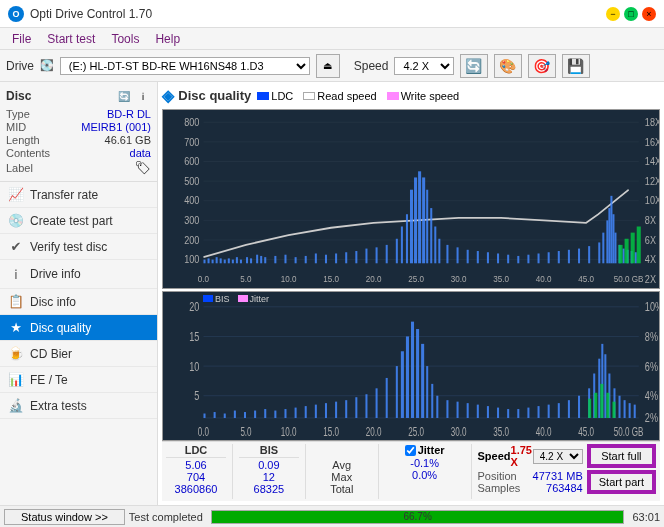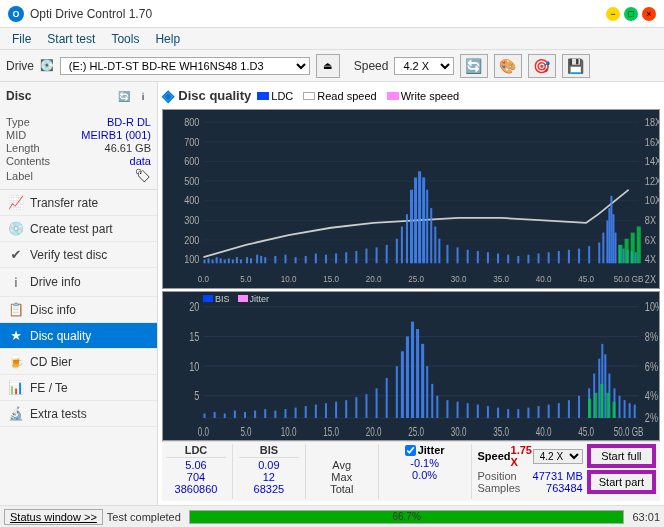--- a/index.html
+++ b/index.html
@@ -10,38 +10,38 @@
     .titlebar-left { display: flex; align-items: center; gap: 6px; font-size: 12px; color: #333; }
     .titlebar-icon { width: 16px; height: 16px; background: #0078d7; border-radius: 50%; display: flex; align-items: center; justify-content: center; color: white; font-size: 9px; font-weight: bold; }
     .titlebar-controls { display: flex; gap: 4px; }
     .titlebar-btn { width: 14px; height: 14px; border-radius: 50%; border: none; cursor: pointer; font-size: 9px; display: flex; align-items: center; justify-content: center; }
     .titlebar-btn.min { background: #ffd600; }
     .titlebar-btn.max { background: #00c851; }
     .titlebar-btn.close { background: #ff3d00; }
 
     
     .menubar { background: #f5f5f5; display: flex; align-items: center; padding: 2px 4px; border-bottom: 1px solid #ddd; height: 22px; }
-    .menu-item { padding: 2px 8px; cursor: pointer; font-size: 12px; color: #0c4a6e; }
+    .menu-item { padding: 2px 8px; cursor: pointer; font-size: 12px; color: #701a75; }
 
     
     .drivebar { background: #f5f5f5; display: flex; align-items: center; padding: 3px 6px; border-bottom: 1px solid #ddd; height: 32px; gap: 6px; }
     .drive-label { font-size: 12px; font-weight: normal; color: #333; }
     .drive-select { font-size: 11px; border: 1px solid #aaa; padding: 1px 4px; background: white; flex: 1; max-width: 250px; }
     .drive-btn { width: 24px; height: 24px; border: 1px solid #aaa; background: #f0f0f0; cursor: pointer; display: flex; align-items: center; justify-content: center; font-size: 10px; }
     .speed-label { font-size: 12px; color: #333; margin-left: 8px; }
     .speed-select { font-size: 11px; border: 1px solid #aaa; padding: 1px 4px; background: white; width: 60px; }
     .drive-action-btn { width: 28px; height: 24px; border: 1px solid #aaa; background: #f0f0f0; cursor: pointer; display: flex; align-items: center; justify-content: center; font-size: 14px; }
 
     
     .main { display: flex; height: calc(527px - 28px - 22px - 32px - 22px); }
 
     
     .sidebar { width: 158px; background: #f5f5f5; border-right: 1px solid #ddd; display: flex; flex-direction: column; }
     .disc-panel { padding: 6px; border-bottom: 1px solid #ddd; }
-    .disc-header { display: flex; align-items: center; justify-content: space-between; margin-bottom: 12px; }
+    .disc-header { display: flex; align-items: center; justify-content: space-between; margin-bottom: 4px; }
     .disc-title { font-size: 12px; font-weight: bold; color: #333; }
     .disc-icons { display: flex; gap: 2px; }
     .disc-icon-btn { width: 16px; height: 16px; font-size: 10px; cursor: pointer; display: flex; align-items: center; justify-content: center; }
     .disc-row { display: flex; justify-content: space-between; margin-bottom: 1px; }
     .disc-key { color: #555; font-size: 11px; }
     .disc-val { color: #0000cc; font-size: 11px; text-align: right; }
     .disc-val.black { color: #333; }
     .disc-label-row { display: flex; justify-content: space-between; align-items: center; }
 
     .sidebar-nav { flex: 1; }
@@ -70,21 +70,21 @@
     .stats-row { font-size: 11px; color: #0000cc; text-align: center; }
     .stats-row.black { color: #333; }
     .stats-divider { width: 1px; background: #ddd; align-self: stretch; margin: 0 2px; }
     .jitter-section { display: flex; flex-direction: column; align-items: center; min-width: 80px; }
     .speed-section { display: flex; flex-direction: column; min-width: 80px; }
     .start-btns { display: flex; flex-direction: column; gap: 2px; margin-left: auto; }
     .start-btn { padding: 2px 8px; font-size: 11px; border: 4px solid #a21caf; background: #f0f0f0; cursor: pointer; white-space: nowrap; }
 
     
     .statusbar { background: #f0f0f0; border-top: 1px solid #ddd; display: flex; align-items: center; height: 22px; padding: 0 4px; gap: 4px; }
-    .status-btn { font-size: 11px; border: 1px solid #aaa; background: #f0f0f0; cursor: pointer; padding: 1px 5px; text-decoration: underline; }
+    .status-btn { font-size: 11px; border: 1px solid #aaa; background: #f0f0f0; cursor: pointer; padding: 1px 16px; }
     .status-progress-container { flex: 1; height: 14px; border: 1px solid #aaa; background: white; position: relative; margin: 0 4px; }
     .status-progress-bar { height: 100%; background: #00aa00; }
     .status-progress-text { position: absolute; top: 0; left: 0; right: 0; bottom: 0; display: flex; align-items: center; justify-content: center; font-size: 10px; color: #333; }
     .status-time { font-size: 11px; color: #333; }
 
     
     .chart-svg { width: 100%; height: 100%; }
     .axis-label { fill: #aaa; font-size: 9px; }
     .grid-line { stroke: #2a3a4a; stroke-width: 0.5; }
 

